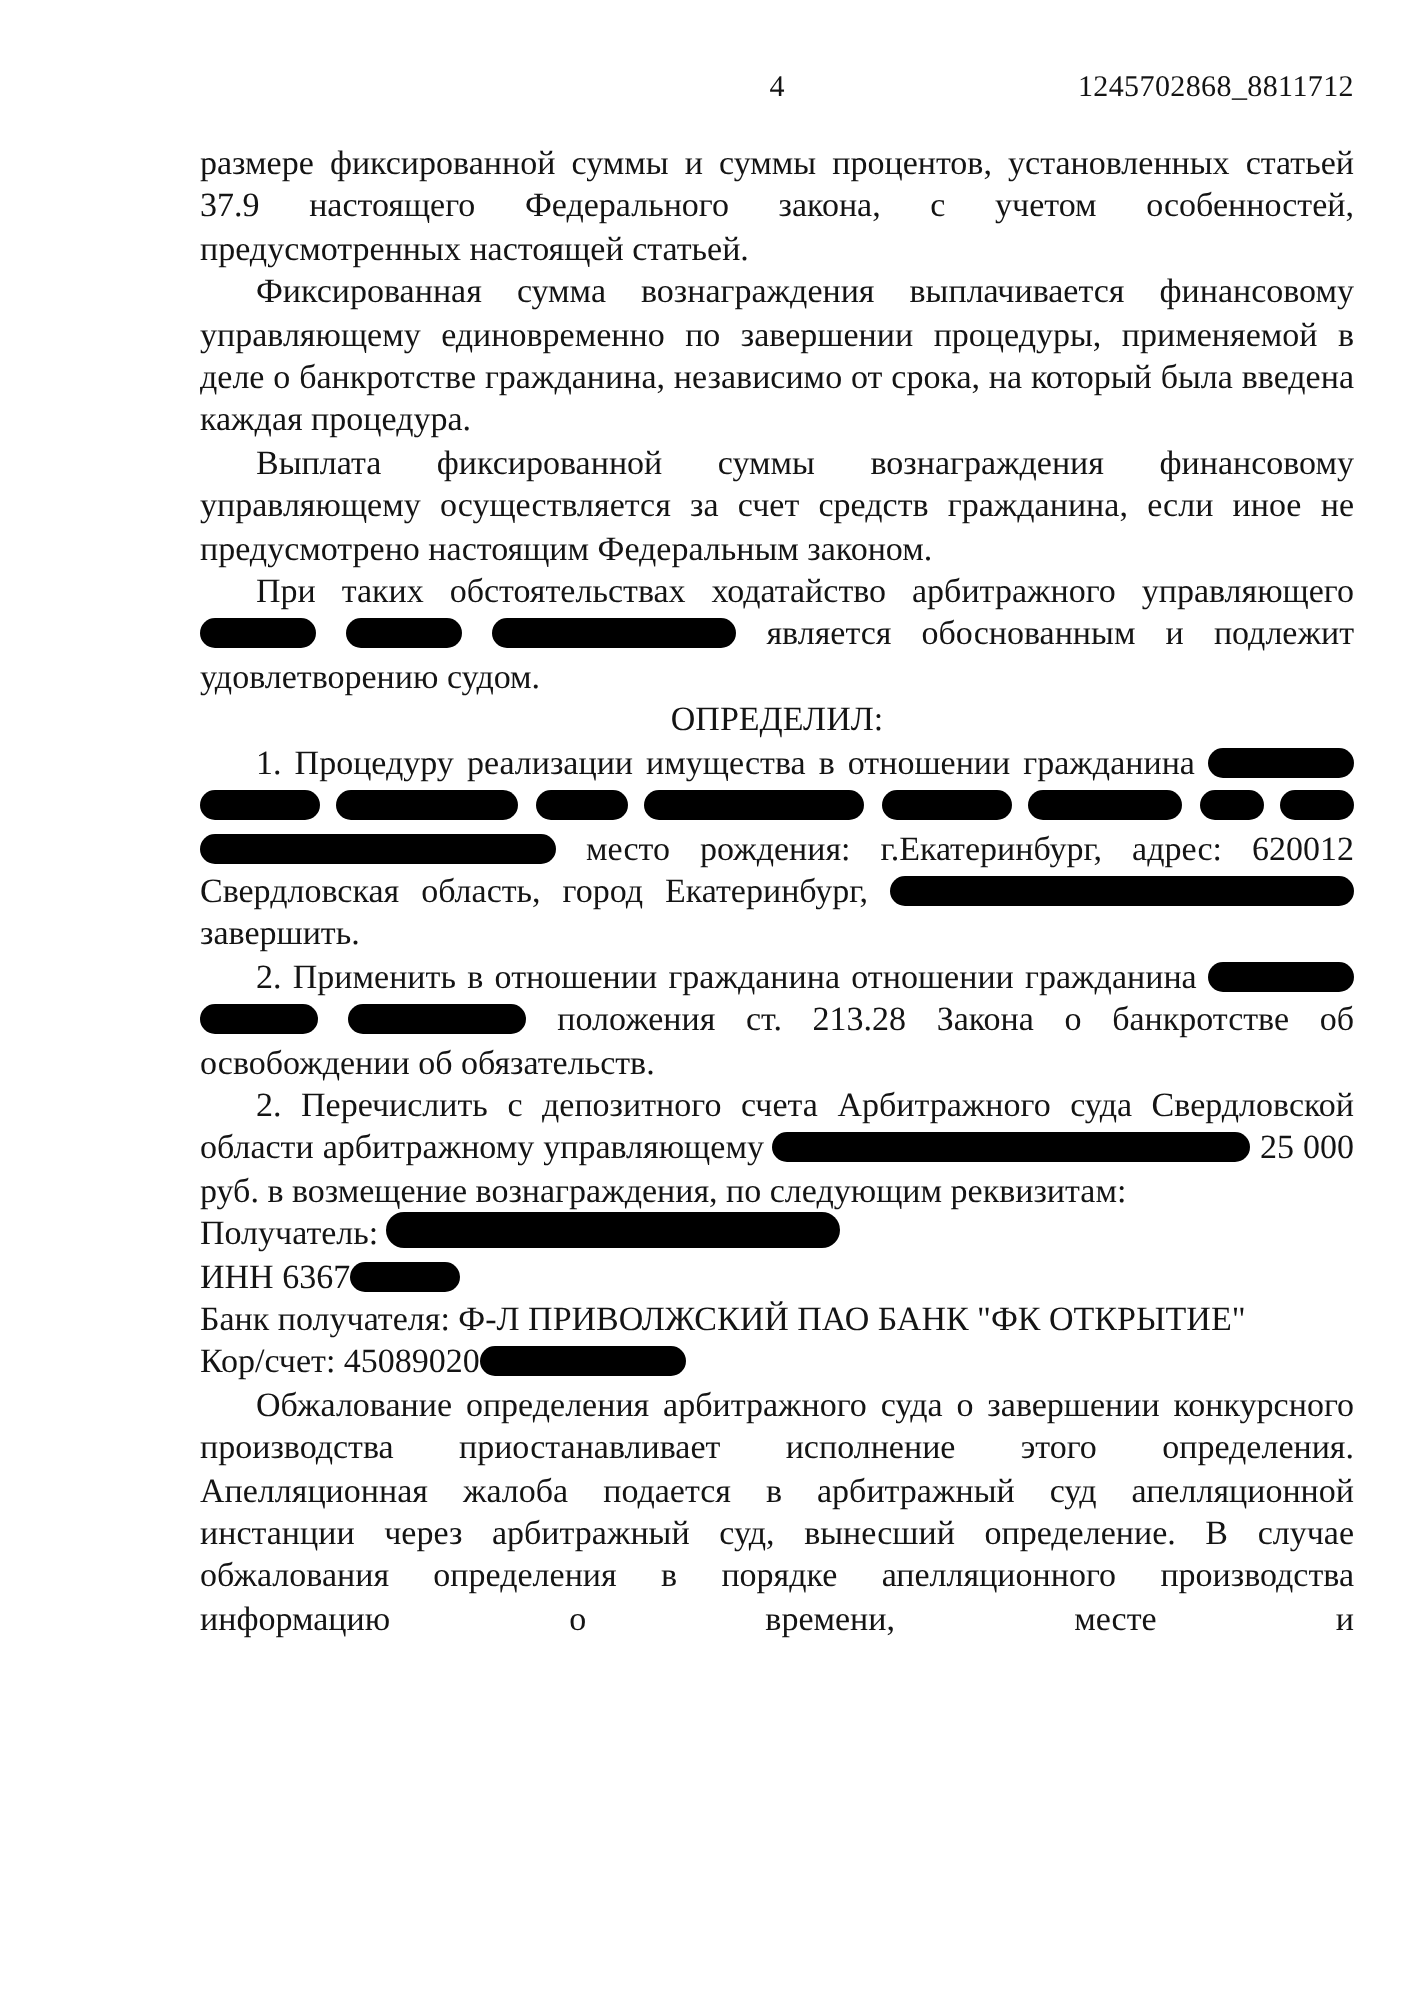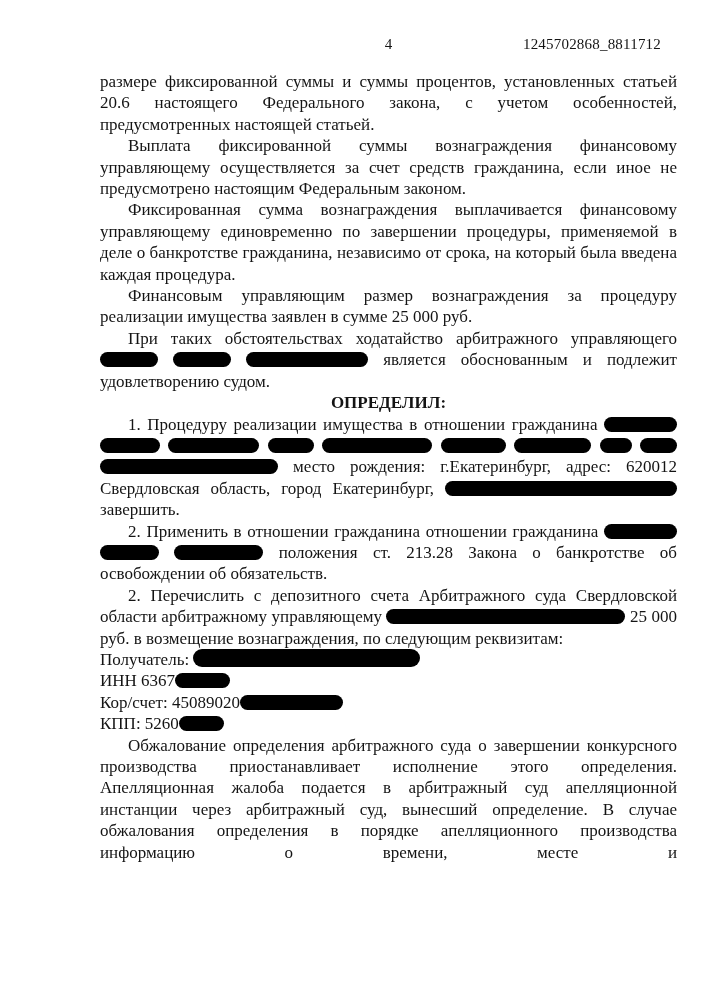--- a/index.html
+++ b/index.html
@@ -26,66 +26,65 @@
     font-size: 15px;
   }
   .page-number {
     position: absolute;
     left: 0;
     right: 0;
     text-align: center;
   }
   .doc-id {
     position: absolute;
-    right: 16px;
+    right: 0;
     top: 0;
     letter-spacing: 0.2px;
   }
   .content {
     position: absolute;
     top: 71px;
     left: 100px;
     width: 577px;
     font-size: 17px;
     line-height: 21.4px;
   }
   .para {
     margin: 0;
     text-align: justify;
   }
   .para.indent { text-indent: 28px; }
   .para.align-left { text-align: left; }
   .para.align-center { text-align: center; text-indent: 0; }
-  .para.bold { font-weight: bold; }
+  .para.bold { font-weight: normal; }
   .para.justify-last { text-align-last: justify; }
   .redaction {
     display: inline-block;
     height: 15px;
     background: #000000;
     border-radius: 8px;
     vertical-align: -2px;
   }
 </style>
 </head>
 <body>
 
 <div class="page">
   <div class="header">
     <div class="page-number">4</div>
     <div class="doc-id">1245702868_8811712</div>
   </div>
   <div class="content">
-      <p class="para align-justify"><span>размере фиксированной суммы и суммы процентов, установленных статьей 20.6 настоящего Федерального закона, с учетом особенностей, предусмотренных настоящей статьей.</span></p>
+      <p class="para align-justify"><span>размере фиксированной суммы и суммы процентов, установленных статьей 37.9 настоящего Федерального закона, с учетом особенностей, предусмотренных настоящей статьей.</span></p>
+      <p class="para indent align-justify"><span>Фиксированная сумма вознаграждения выплачивается финансовому управляющему единовременно по завершении процедуры, применяемой в деле о банкротстве гражданина, независимо от срока, на который была введена каждая процедура.</span></p>
       <p class="para indent align-justify"><span>Выплата фиксированной суммы вознаграждения финансовому управляющему осуществляется за счет средств гражданина, если иное не предусмотрено настоящим Федеральным законом.</span></p>
-      <p class="para indent align-justify"><span>Фиксированная сумма вознаграждения выплачивается финансовому управляющему единовременно по завершении процедуры, применяемой в деле о банкротстве гражданина, независимо от срока, на который была введена каждая процедура.</span></p>
-      <p class="para indent align-justify"><span>Финансовым управляющим размер вознаграждения за процедуру реализации имущества заявлен в сумме 25 000 руб.</span></p>
       <p class="para indent align-justify"><span>При таких обстоятельствах ходатайство арбитражного управляющего </span><span class="redaction" style="width: 58px; background: rgb(0, 0, 0);"></span><span> </span><span class="redaction" style="width: 58px; background: rgb(0, 0, 0);"></span><span> </span><span class="redaction" style="width: 122px; background: rgb(0, 0, 0);"></span><span> является обоснованным и подлежит удовлетворению судом.</span></p>
       <p class="para align-center bold"><span>ОПРЕДЕЛИЛ:</span></p>
       <p class="para indent align-justify"><span>1. Процедуру реализации имущества  в отношении гражданина </span><span class="redaction" style="width: 73px; background: rgb(0, 0, 0);"></span><span> </span><span class="redaction" style="width: 60px; background: rgb(0, 0, 0);"></span><span> </span><span class="redaction" style="width: 91px; background: rgb(0, 0, 0);"></span><span> </span><span class="redaction" style="width: 46px; background: rgb(0, 0, 0);"></span><span> </span><span class="redaction" style="width: 110px; background: rgb(0, 0, 0);"></span><span> </span><span class="redaction" style="width: 65px; background: rgb(0, 0, 0);"></span><span> </span><span class="redaction" style="width: 77px; background: rgb(0, 0, 0);"></span><span> </span><span class="redaction" style="width: 32px; background: rgb(0, 0, 0);"></span><span> </span><span class="redaction" style="width: 37px; background: rgb(0, 0, 0);"></span><span> </span><span class="redaction" style="width: 178px; background: rgb(0, 0, 0);"></span><span> место рождения: г.Екатеринбург, адрес: 620012 Свердловская область, город Екатеринбург, </span><span class="redaction" style="width: 232px; background: rgb(0, 0, 0);"></span><span> завершить.</span></p>
       <p class="para indent align-justify"><span>2. Применить в отношении гражданина отношении гражданина </span><span class="redaction" style="width: 73px; background: rgb(0, 0, 0);"></span><span> </span><span class="redaction" style="width: 59px; background: rgb(0, 0, 0);"></span><span> </span><span class="redaction" style="width: 89px; background: rgb(0, 0, 0);"></span><span> положения ст. 213.28 Закона о банкротстве об освобождении об обязательств.</span></p>
       <p class="para indent align-justify"><span>2. Перечислить с депозитного счета Арбитражного суда Свердловской области арбитражному управляющему </span><span class="redaction" style="width: 239px; background: rgb(0, 0, 0);"></span><span> 25 000 руб. в возмещение вознаграждения, по следующим реквизитам:</span></p>
       <p class="para align-left"><span>Получатель: </span><span class="redaction" style="width: 227px; height: 18px; border-radius: 9px; background: rgb(0, 0, 0);"></span></p>
       <p class="para align-left"><span>ИНН 6367</span><span class="redaction" style="width: 55px; background: rgb(0, 0, 0);"></span></p>
+      <p class="para align-left"><span>Банк получателя: Ф-Л ПРИВОЛЖСКИЙ ПАО БАНК "ФК ОТКРЫТИЕ"</span></p>
       <p class="para align-left"><span>Кор/счет: 45089020</span><span class="redaction" style="width: 103px; background: rgb(0, 0, 0);"></span></p>
-      <p class="para align-left"><span>КПП: 5260</span><span class="redaction" style="width: 45px; background: rgb(0, 0, 0);"></span></p>
       <p class="para indent align-justify justify-last"><span>Обжалование определения арбитражного суда о завершении конкурсного производства приостанавливает исполнение этого определения. Апелляционная жалоба подается в арбитражный суд апелляционной инстанции через арбитражный суд, вынесший определение. В случае обжалования определения в порядке апелляционного производства информацию о времени, месте и</span></p>
     </div>
 </div>
 
 </body></html>

